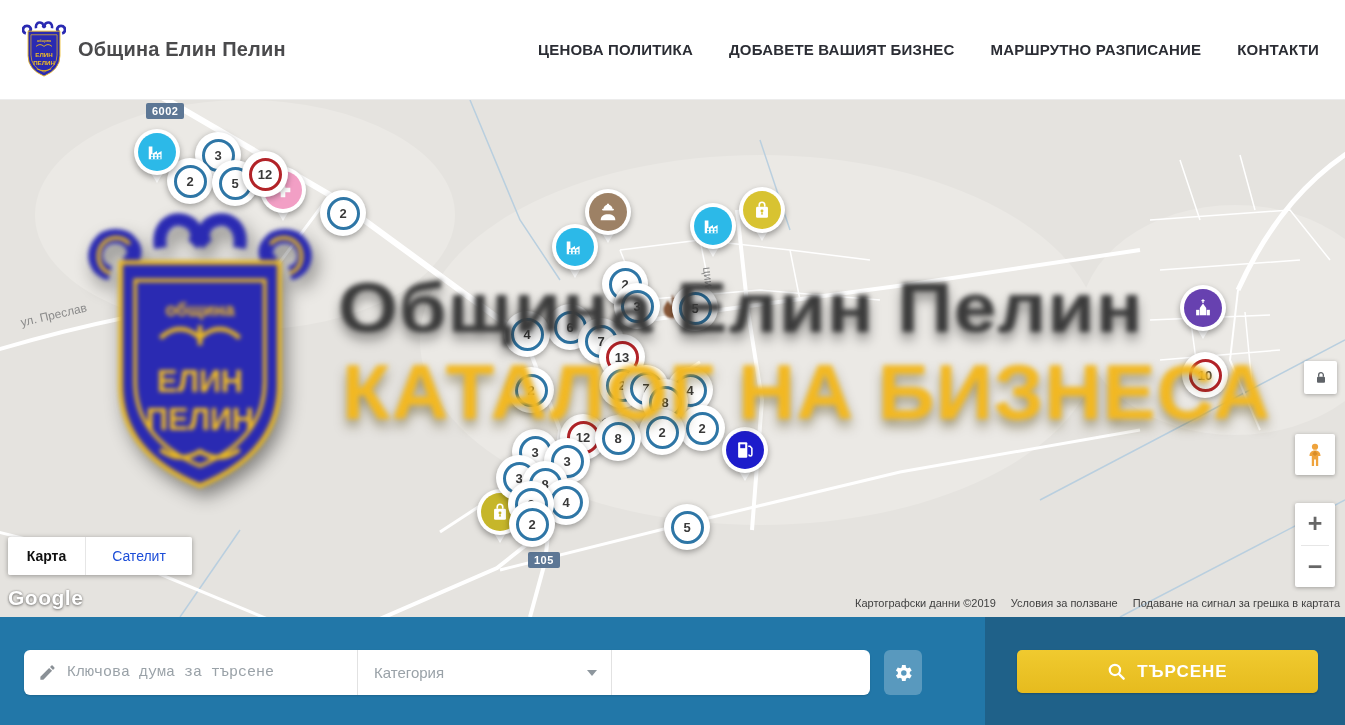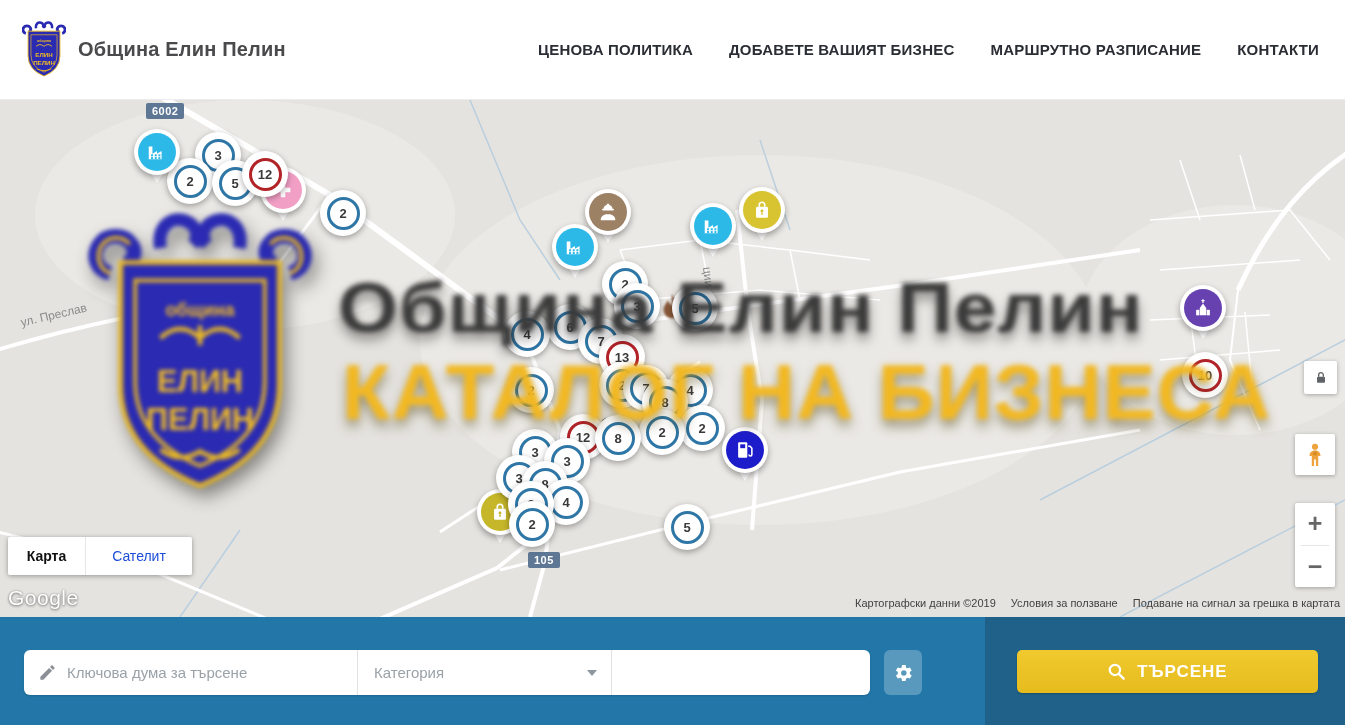--- a/index.html
+++ b/index.html
@@ -50,21 +50,21 @@
               filter:blur(2.6px); text-shadow:0 7px 10px rgba(70,55,0,.5); }
 
   
   .maptype { position:absolute; left:8px; top:437px; display:flex; z-index:10;
              box-shadow:0 1px 5px rgba(0,0,0,.35); border-radius:2px; overflow:hidden; }
   .maptype button { height:38px; background:#fff; border:none; font-family:"Liberation Sans",sans-serif;
                     font-size:14px; cursor:pointer; }
   .maptype .mt-map { width:78px; font-weight:700; color:#111; border-right:1px solid #e6e6e6; }
   .maptype .mt-sat { width:106px; color:#1d4ed8; }
 
-  .google-logo { position:absolute; left:8px; top:486px; z-index:10; color:#fff; font-size:21px; font-weight:400;
+  .google-logo { position:absolute; left:8px; top:486px; z-index:10; color:#fff; font-size:21px; font-weight:700;
                  letter-spacing:.5px; text-shadow:0 1px 3px rgba(0,0,0,.45), 0 0 2px rgba(0,0,0,.3); cursor:pointer; }
 
   .attribution { position:absolute; right:5px; top:497px; z-index:10; display:flex; gap:15px;
                  font-size:11px; color:#3f3f3f; }
   .attribution span { cursor:default; }
   .attribution .attr-link { cursor:pointer; }
 
   .ctrl { position:absolute; background:#fff; box-shadow:0 1px 4px rgba(0,0,0,.3); border-radius:2px; z-index:10;
           display:flex; align-items:center; justify-content:center; cursor:pointer; }
   .ctrl-lock { left:1304px; top:261px; width:33px; height:33px; }
@@ -76,21 +76,21 @@
   .zoomstack .zdiv { height:1px; background:#e6e6e6; margin:0 6px; }
 
   
   .bottombar { position:absolute; top:617px; left:0; width:1345px; height:108px; background:#2277a8; z-index:25; }
   .bottombar .right-panel { position:absolute; left:985px; top:0; width:360px; height:108px; background:#1f6189; }
 
   .search-group { position:absolute; left:24px; top:33px; width:846px; height:45px; background:#fff;
                   border-radius:6px; display:flex; align-items:stretch; box-shadow:0 1px 2px rgba(0,0,0,.15); }
   .sg-section { display:flex; align-items:center; }
   .sg-keyword { width:334px; border-right:1px solid #e2e2e2; padding:0 10px 0 14px; gap:10px; }
-  .sg-keyword input { border:none; outline:none; flex:1; font-size:15px; color:#0f172a; font-family:Liberation Sans, sans-serif; }
+  .sg-keyword input { border:none; outline:none; flex:1; font-size:15px; color:#0f172a; font-family:Liberation Mono, monospace; }
   .sg-keyword input::placeholder { color:#9aa2a8; }
   .sg-select { cursor:pointer; padding:0 14px 0 16px; justify-content:space-between;gap:12px; }
   .sg-category { width:254px; border-right:1px solid #e2e2e2; }
   .sg-location { width:258px; }
   .sg-select .sel-label { font-size:15px; color:#9aa2a8; }
   .caret { width:0; height:0; border-left:5px solid transparent; border-right:5px solid transparent; border-top:6px solid #8e979e; }
 
   .gear-btn { position:absolute; left:884px; top:33px; width:38px; height:45px; border:none; border-radius:6px;
               background:rgba(255,255,255,.25); display:flex; align-items:center; justify-content:center; cursor:pointer; }
 

